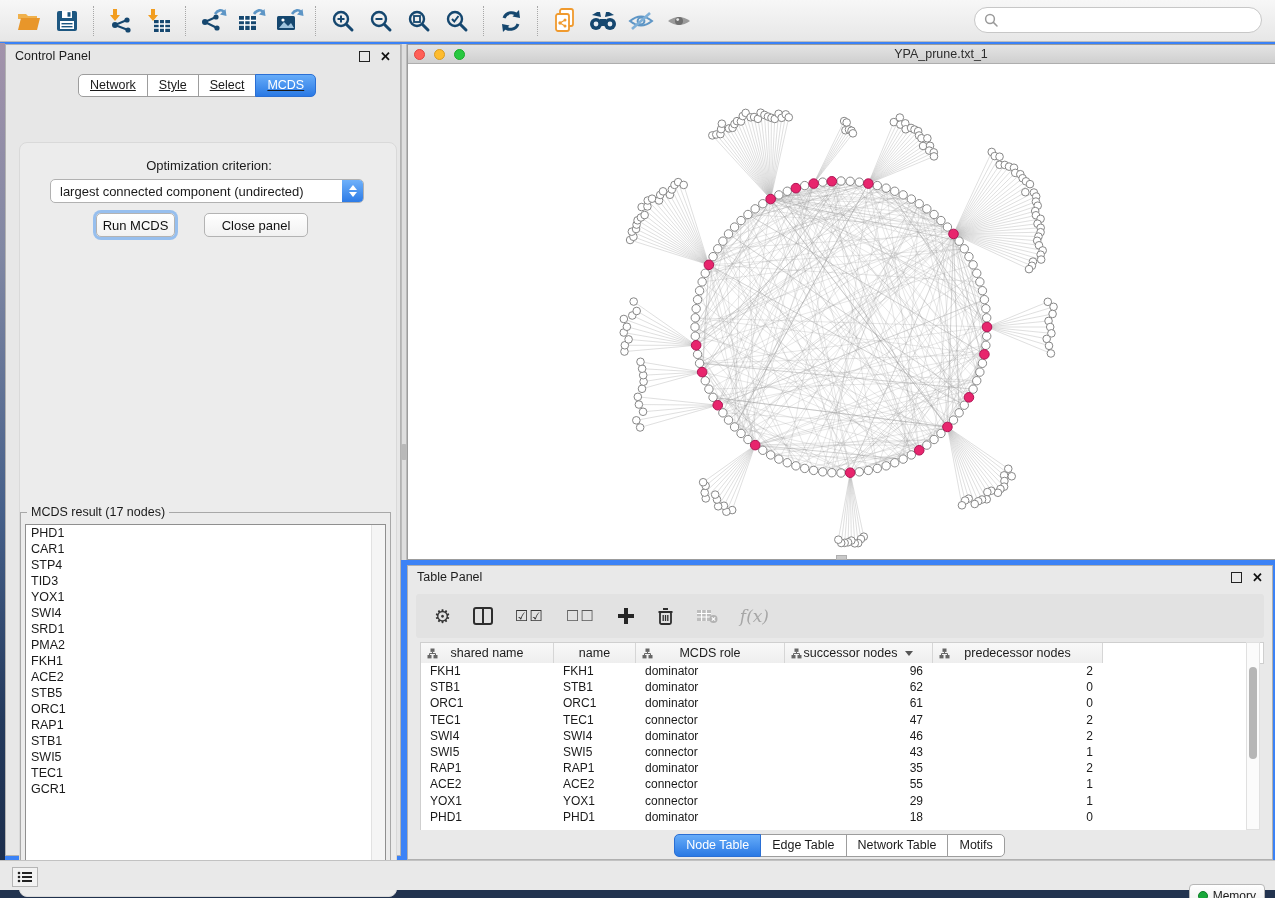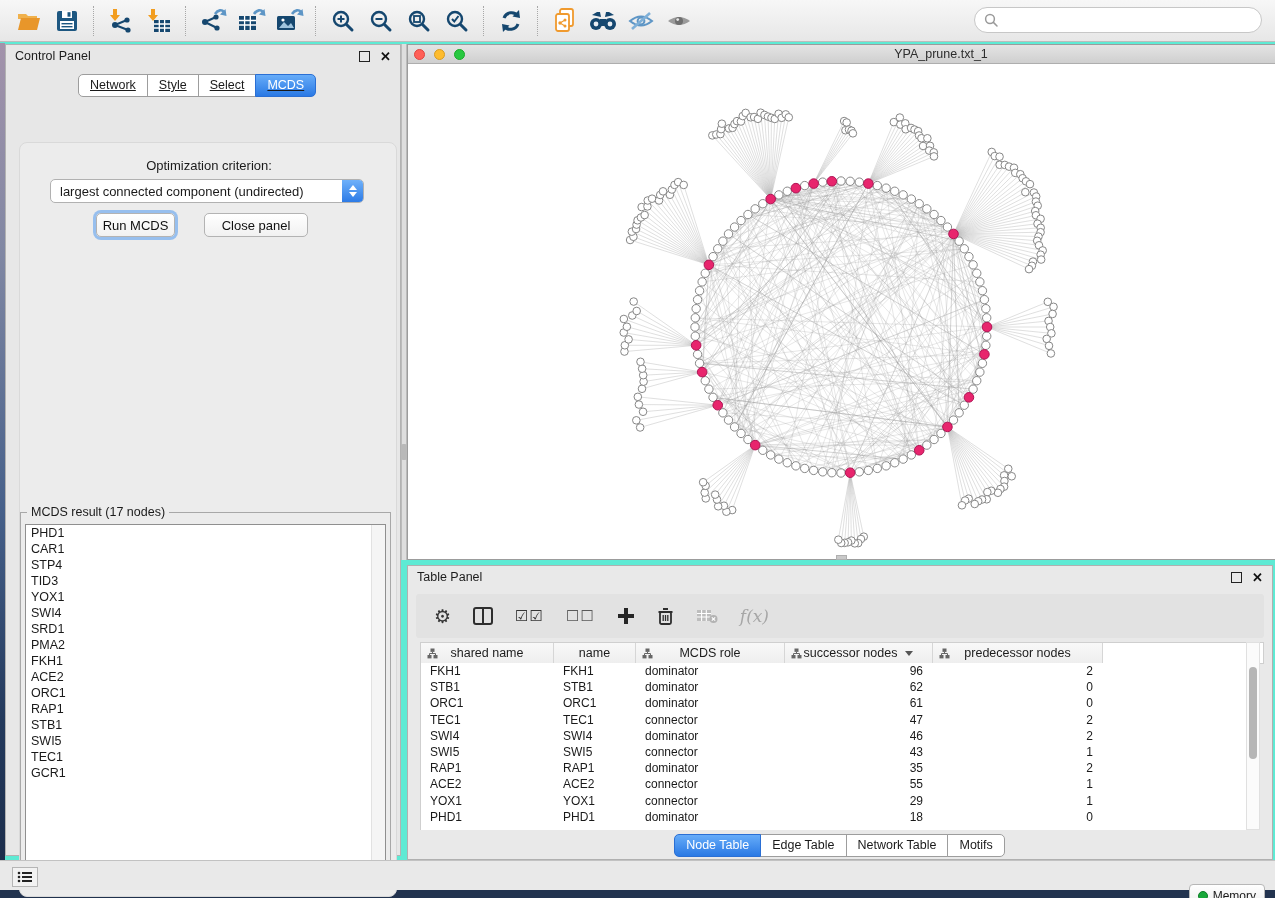--- a/index.html
+++ b/index.html
@@ -1,16 +1,16 @@
 <!DOCTYPE html>
 <html><head>
 <meta charset="utf-8">
 <style>
   html,body{margin:0;padding:0;background:#444;}
-  #app{position:relative;width:1275px;height:898px;background:#5eead4;overflow:hidden;
+  #app{position:relative;width:1275px;height:898px;background:#3b82f6;overflow:hidden;
        font-family:"Liberation Sans",sans-serif;font-size:12px;color:#1a1a1a;}
   .abs{position:absolute;}
 
   
   .toolbar{left:0;top:0;width:1275px;height:42px;background:linear-gradient(#f7f7f7,#e7e7e7);
            border-bottom:1px solid #bcbcbc;display:flex;align-items:center;padding-left:10px;box-sizing:border-box;}
   .tbtn{width:38px;height:36px;display:flex;align-items:center;justify-content:center;flex:0 0 auto;}
   .tsep{width:1px;height:30px;border-left:1px dotted #a8a8a8;margin:0 7px;flex:0 0 auto;}
   .searchbox{position:absolute;right:13px;top:7px;width:288px;height:26px;background:#fff;border:1px solid #c7c7c7;
              border-radius:14px;display:flex;align-items:center;padding-left:9px;box-sizing:border-box;}
@@ -327,20 +327,21 @@
           <div class="mcds-item">PHD1</div>
           <div class="mcds-item">CAR1</div>
           <div class="mcds-item">STP4</div>
           <div class="mcds-item">TID3</div>
           <div class="mcds-item">YOX1</div>
           <div class="mcds-item">SWI4</div>
           <div class="mcds-item">SRD1</div>
           <div class="mcds-item">PMA2</div>
           <div class="mcds-item">FKH1</div>
           <div class="mcds-item">ACE2</div>
+          <div class="mcds-item">STB5</div>
           <div class="mcds-item">ORC1</div>
           <div class="mcds-item">RAP1</div>
           <div class="mcds-item">STB1</div>
           <div class="mcds-item">SWI5</div>
           <div class="mcds-item">TEC1</div>
           <div class="mcds-item">GCR1</div>
         </div>
       <div class="mcds-scroll"></div>
     </div>
   </div>

